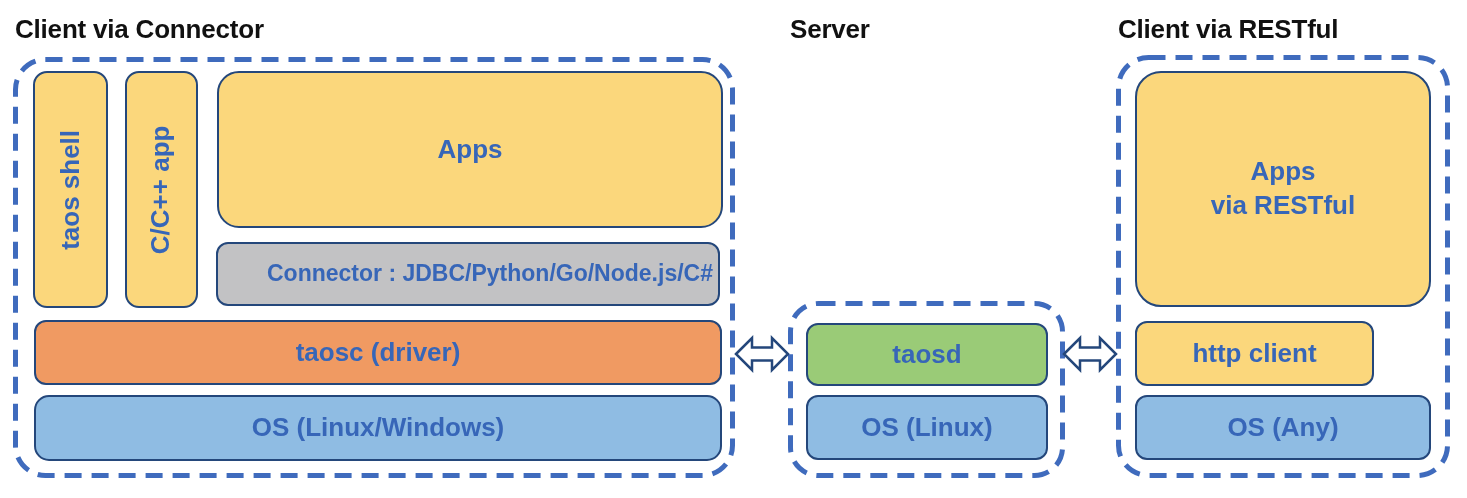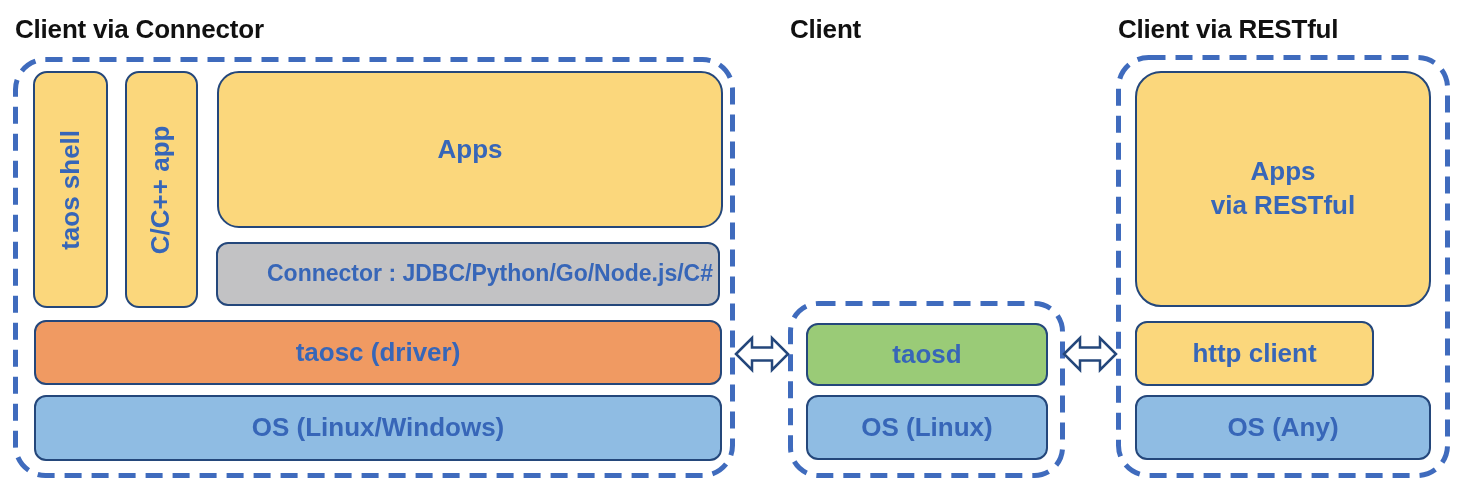--- a/index.html
+++ b/index.html
@@ -87,21 +87,21 @@
     <rect class="dash" x="1118.5" y="57.5" width="329" height="418" rx="30"></rect>
     <g transform="translate(734,334)">
       <polygon class="arrow-shape" points="2,20 18,4 18,13.5 38,13.5 38,4 54,20 38,36 38,26.5 18,26.5 18,36"></polygon>
     </g>
     <g transform="translate(1062,334)">
       <polygon class="arrow-shape" points="2,20 18,4 18,13.5 38,13.5 38,4 54,20 38,36 38,26.5 18,26.5 18,36"></polygon>
     </g>
   </svg>
 
   <div class="section-title" style="left:15px; width:718px;">Client via Connector</div>
-  <div class="section-title" style="left:790px; width:273px;">Client</div>
+  <div class="section-title" style="left:790px; width:273px;">Server</div>
   <div class="section-title" style="left:1118px; width:330px;">Client via RESTful</div>
 
   <div class="box yellow r14 vertical" style="left:33px; top:71px; width:75px; height:237px;">
     <span class="lbl">taos shell</span>
   </div>
 
   <div class="box yellow r14 vertical" style="left:125px; top:71px; width:73px; height:237px;">
     <span class="lbl">C/C++ app</span>
   </div>
 
@@ -110,21 +110,21 @@
   </div>
 
   <div class="box gray r12" style="left:216px; top:242px; width:504px; height:64px;padding-left:44px;">
     <span class="lbl connector-lbl">Connector : JDBC/Python/Go/Node.js/C#</span>
   </div>
 
   <div class="box orange r12" style="left:34px; top:320px; width:688px; height:65px;">
     <span class="lbl">taosc (driver)</span>
   </div>
 
-  <div class="box blue r12" style="left:34px; top:395px; width:688px; height:66px;">
+  <div class="box blue r12" style="left:34px; top:395px; width:688px; height:66px;border-radius:15px;">
     <span class="lbl">OS (Linux/Windows)</span>
   </div>
 
   <div class="box green r12" style="left:806px; top:323px; width:242px; height:63px;">
     <span class="lbl">taosd</span>
   </div>
 
   <div class="box blue r12" style="left:806px; top:395px; width:242px; height:65px;">
     <span class="lbl">OS (Linux)</span>
   </div>

